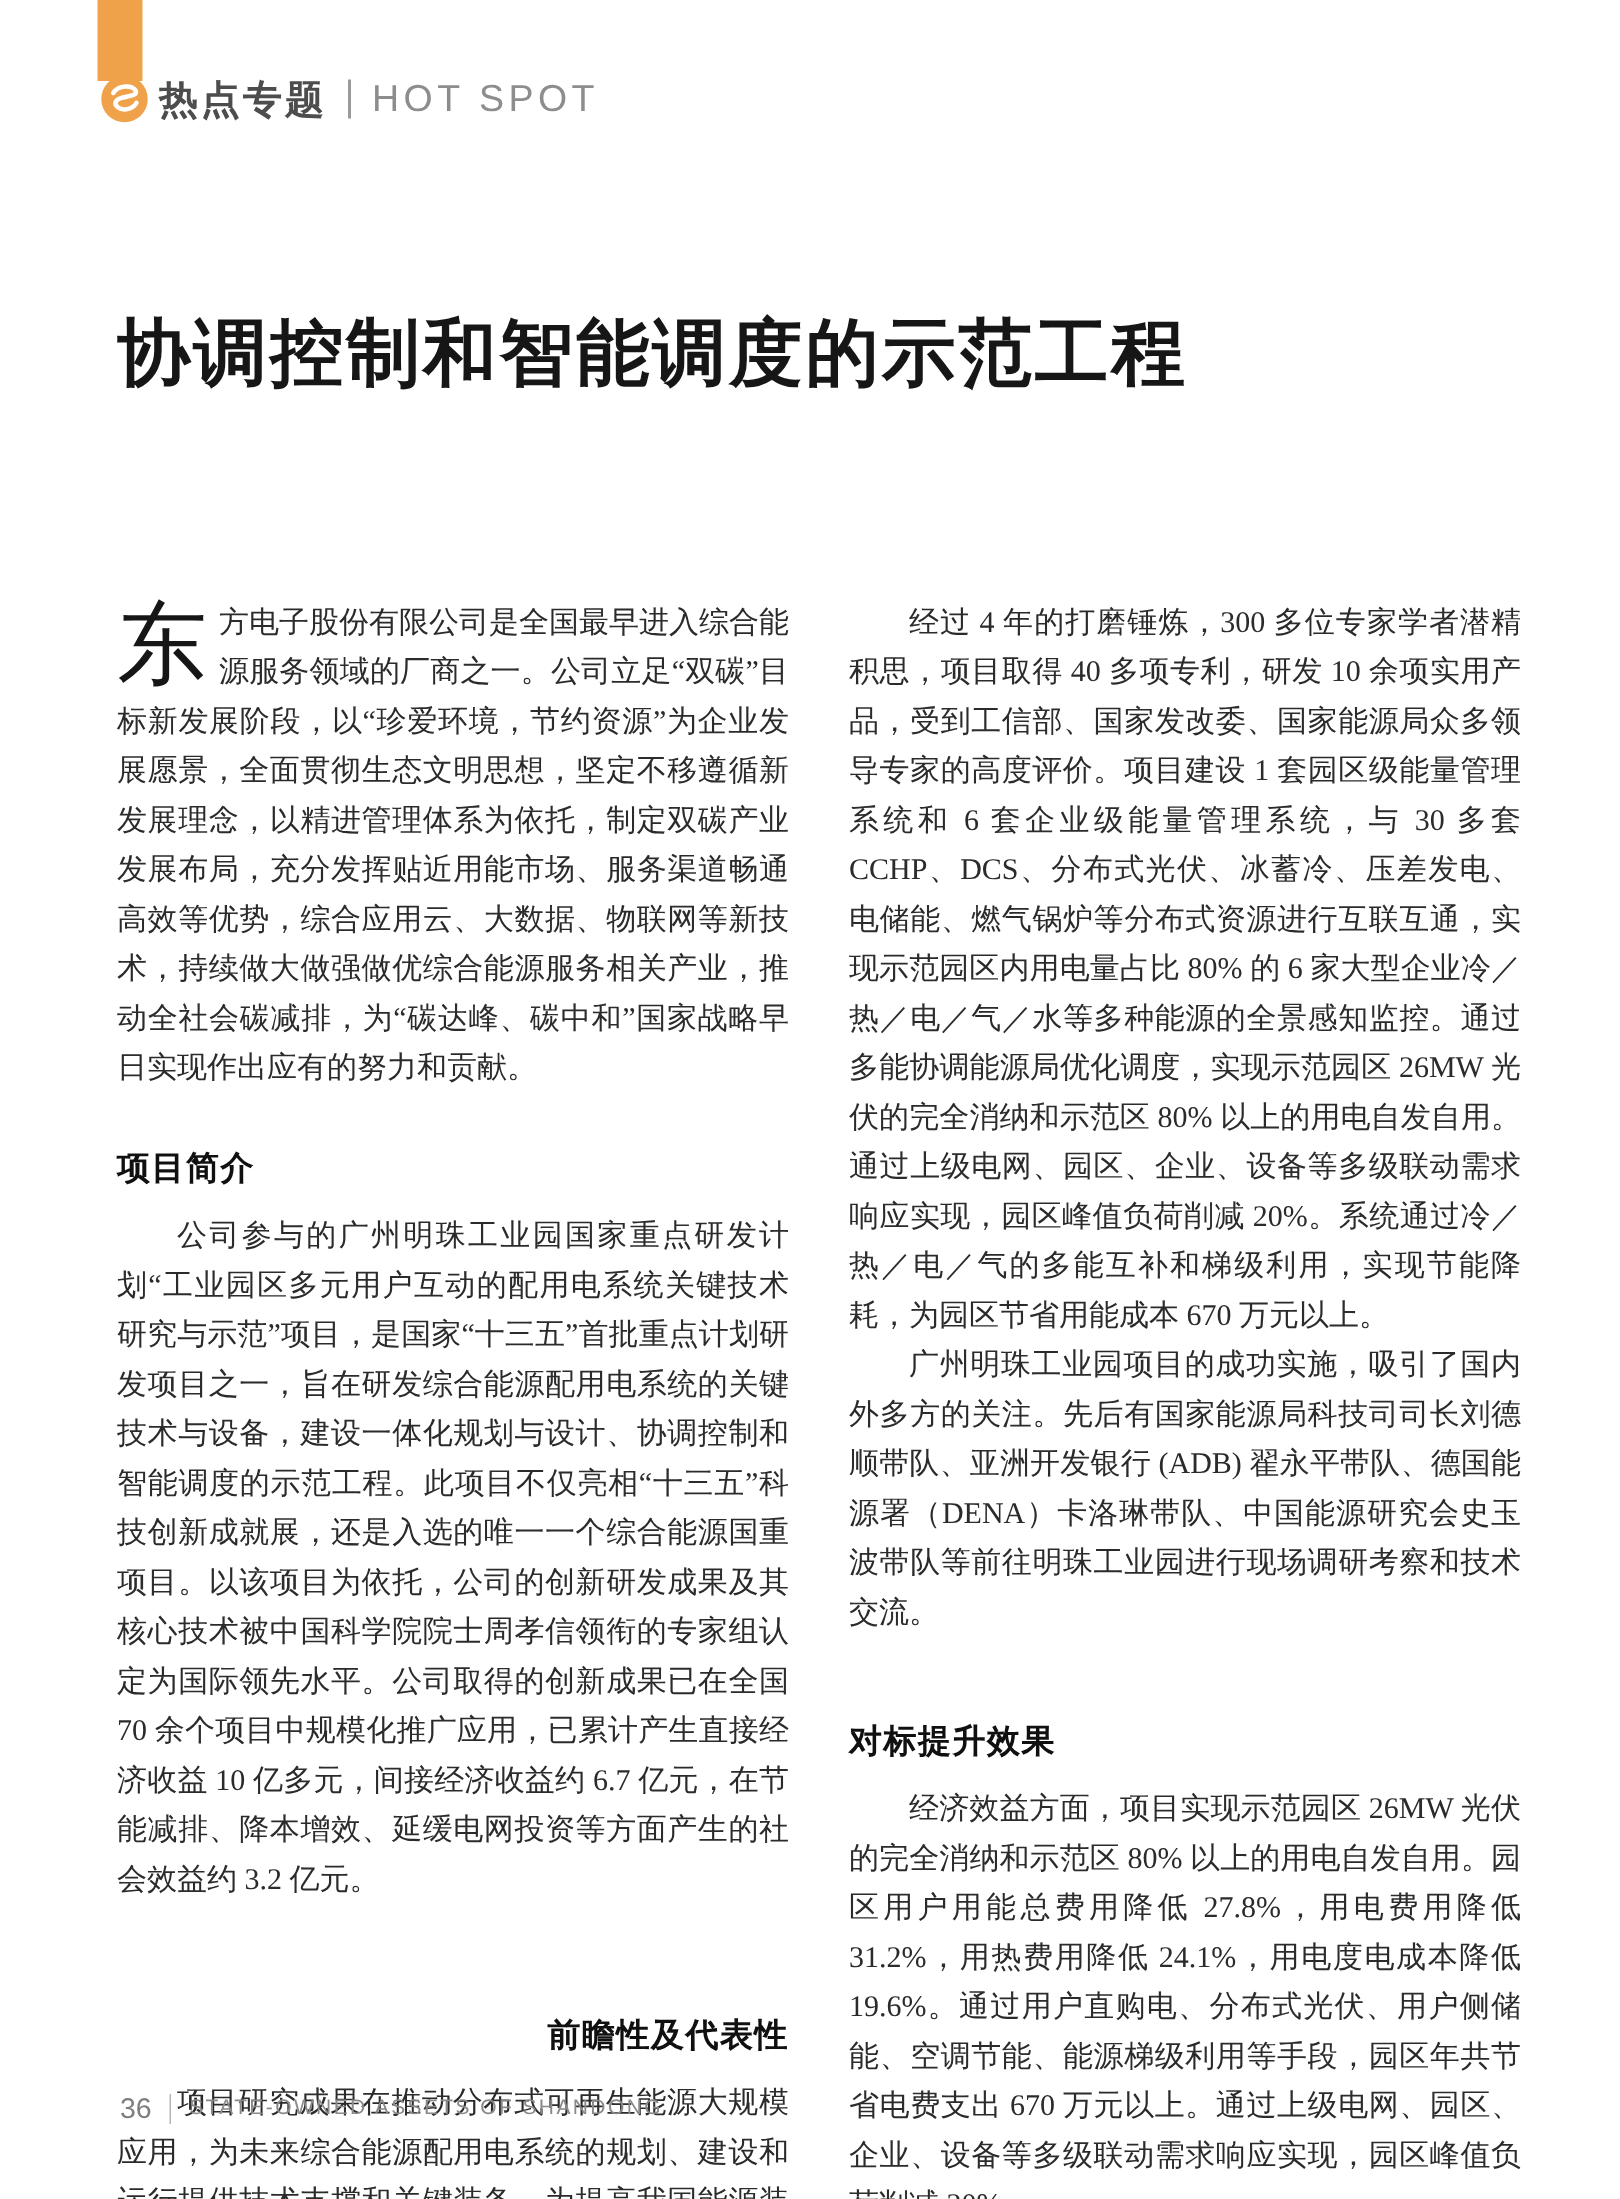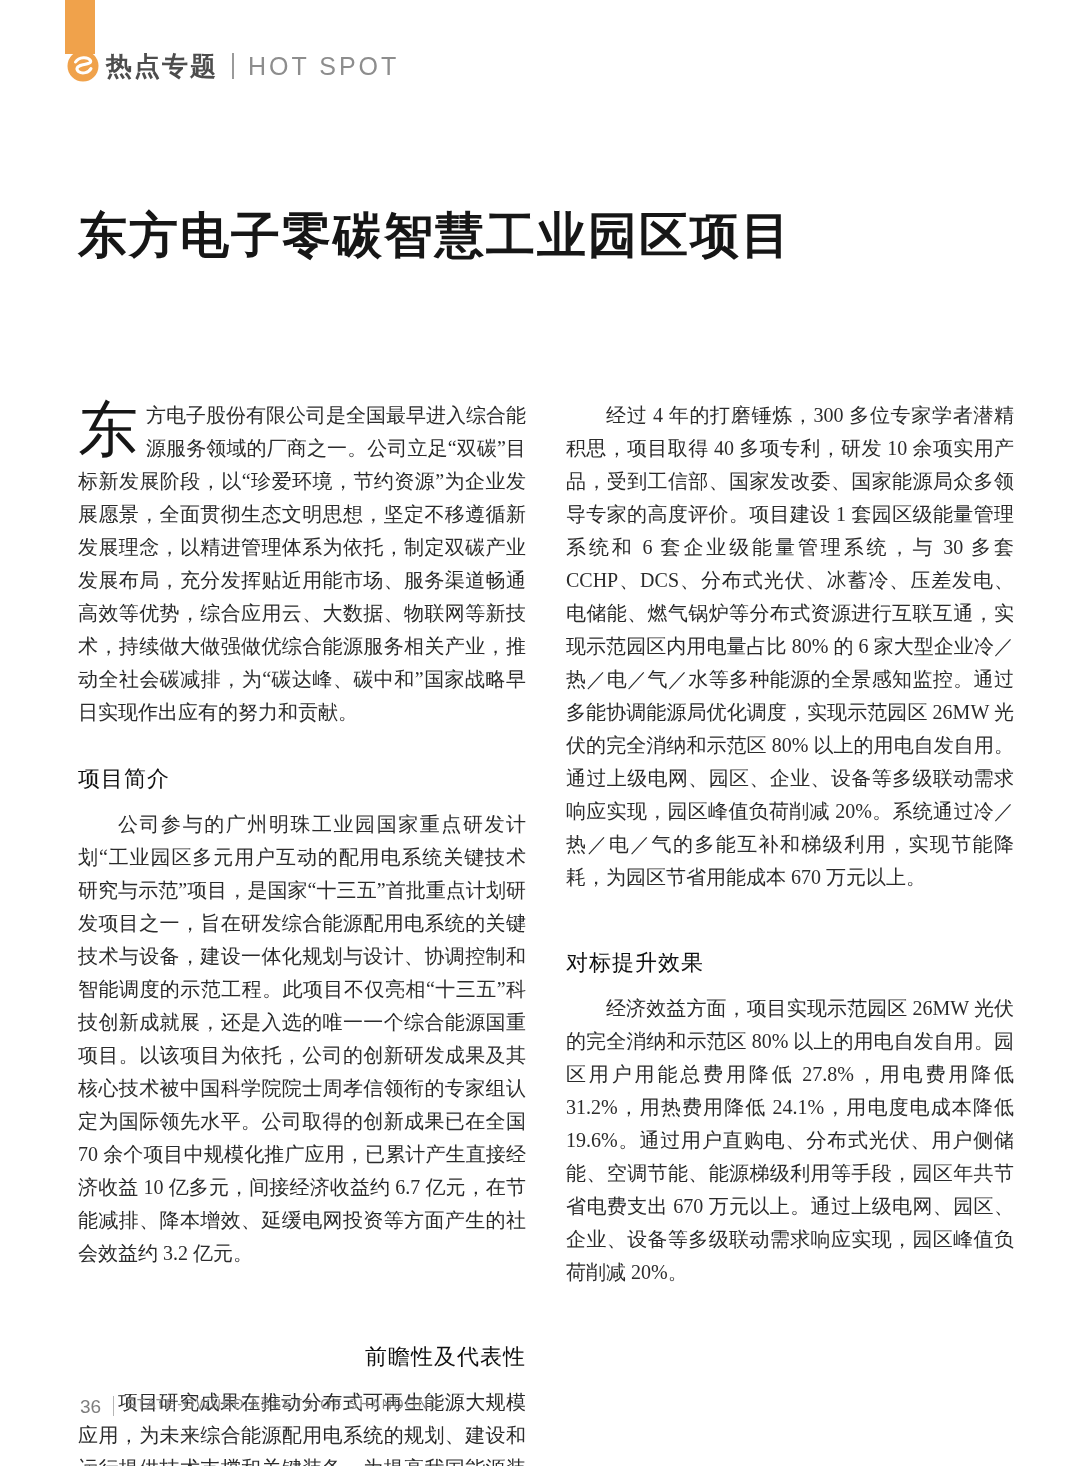--- a/index.html
+++ b/index.html
@@ -51,21 +51,21 @@
   .col p { margin:0; }
   .p-indent { text-indent:2em; }
   .dropcap {
     float:left;
     font-size:60px; line-height:58px;
     padding:2px 8px 0 0;
     color:#161616;
   }
   .section-heading {
     font-family:"Liberation Sans", sans-serif;
-    font-size:22px; font-weight:normal; color:#101010;
+    font-size:22px; font-weight:bold; color:#101010;
     text-align:left; letter-spacing:1px;
   }
   .mt-h1 { margin-top:33px; margin-bottom:13px; }
   .mt-h2 { margin-top:70px; margin-bottom:13px;text-align:right; }
   .mt-h3 { margin-top:52px; margin-bottom:13px; }
   
   .footer {
     position:absolute; left:80px; top:1396px;
     display:flex; align-items:flex-start; gap:12px;
     font-family:"Liberation Sans", sans-serif;
@@ -88,36 +88,37 @@
       <path d="M8.5 12 C 12 6.5, 21 6.5, 23.5 10.5 C 25 13.5, 19 14, 15 15 C 10 16.2, 8.5 19, 11.5 21.5 C 15.5 24.5, 22 22.5, 24 18.5" stroke="#ffffff" stroke-width="3" fill="none" stroke-linecap="round"></path>
     </svg>
   </div>
 
   <div class="header-row">
     <span class="header-cn">热点专题</span>
     <span class="header-divider"></span>
     <span class="header-en">HOT SPOT</span>
   </div>
 
-  <h1 class="article-title">东方电子零碳智慧工业园区项目</h1>
+  <h1 class="article-title">协调控制和智能调度的示范工程</h1>
 
   <div class="columns">
 
     <div class="col">
       <p><span class="dropcap">东</span><span>方电子股份有限公司是全国最早进入综合能源服务领域的厂商之一。公司立足“双碳”目标新发展阶段，以“珍爱环境，节约资源”为企业发展愿景，全面贯彻生态文明思想，坚定不移遵循新发展理念，以精进管理体系为依托，制定双碳产业发展布局，充分发挥贴近用能市场、服务渠道畅通高效等优势，综合应用云、大数据、物联网等新技术，持续做大做强做优综合能源服务相关产业，推动全社会碳减排，为“碳达峰、碳中和”国家战略早日实现作出应有的努力和贡献。</span></p>
 
       <h3 class="section-heading mt-h1">项目简介</h3>
       <p class="p-indent">公司参与的广州明珠工业园国家重点研发计划“工业园区多元用户互动的配用电系统关键技术研究与示范”项目，是国家“十三五”首批重点计划研发项目之一，旨在研发综合能源配用电系统的关键技术与设备，建设一体化规划与设计、协调控制和智能调度的示范工程。此项目不仅亮相“十三五”科技创新成就展，还是入选的唯一一个综合能源国重项目。以该项目为依托，公司的创新研发成果及其核心技术被中国科学院院士周孝信领衔的专家组认定为国际领先水平。公司取得的创新成果已在全国 70 余个项目中规模化推广应用，已累计产生直接经济收益 10 亿多元，间接经济收益约 6.7 亿元，在节能减排、降本增效、延缓电网投资等方面产生的社会效益约 3.2 亿元。</p>
 
       <h3 class="section-heading mt-h2">前瞻性及代表性</h3>
       <p class="p-indent">项目研究成果在推动分布式可再生能源大规模应用，为未来综合能源配用电系统的规划、建设和运行提供技术支撑和关键装备，为提高我国能源装备技术水</p>
     </div>
 
     <div class="col">
       <p class="p-indent">经过 4 年的打磨锤炼，300 多位专家学者潜精积思，项目取得 40 多项专利，研发 10 余项实用产品，受到工信部、国家发改委、国家能源局众多领导专家的高度评价。项目建设 1 套园区级能量管理系统和 6 套企业级能量管理系统，与 30 多套 CCHP、DCS、分布式光伏、冰蓄冷、压差发电、电储能、燃气锅炉等分布式资源进行互联互通，实现示范园区内用电量占比 80% 的 6 家大型企业冷／热／电／气／水等多种能源的全景感知监控。通过多能协调能源局优化调度，实现示范园区 26MW 光伏的完全消纳和示范区 80% 以上的用电自发自用。通过上级电网、园区、企业、设备等多级联动需求响应实现，园区峰值负荷削减 20%。系统通过冷／热／电／气的多能互补和梯级利用，实现节能降耗，为园区节省用能成本 670 万元以上。</p>
+      <p class="p-indent">广州明珠工业园项目的成功实施，吸引了国内外多方的关注。先后有国家能源局科技司司长刘德顺带队、亚洲开发银行 (ADB) 翟永平带队、德国能源署（DENA）卡洛琳带队、中国能源研究会史玉波带队等前往明珠工业园进行现场调研考察和技术交流。</p>
 
       <h3 class="section-heading mt-h3">对标提升效果</h3>
       <p class="p-indent">经济效益方面，项目实现示范园区 26MW 光伏的完全消纳和示范区 80% 以上的用电自发自用。园区用户用能总费用降低 27.8%，用电费用降低 31.2%，用热费用降低 24.1%，用电度电成本降低 19.6%。通过用户直购电、分布式光伏、用户侧储能、空调节能、能源梯级利用等手段，园区年共节省电费支出 670 万元以上。通过上级电网、园区、企业、设备等多级联动需求响应实现，园区峰值负荷削减 20%。</p>
     </div>
 
   </div>
 
   <div class="footer">
     <span class="page-num">36</span>
     <span class="footer-divider"></span>

